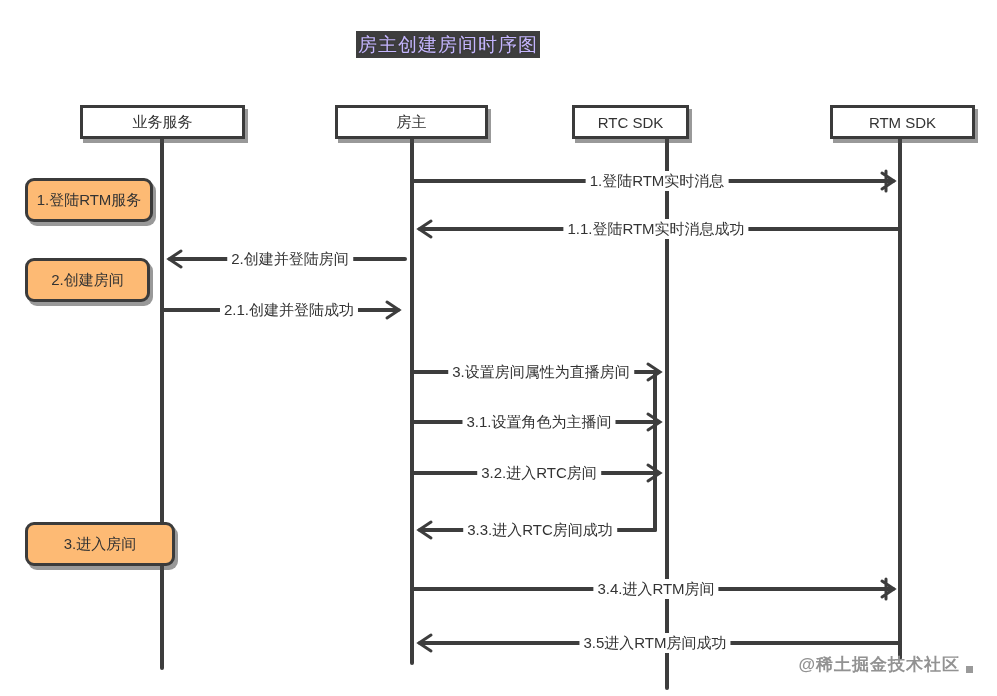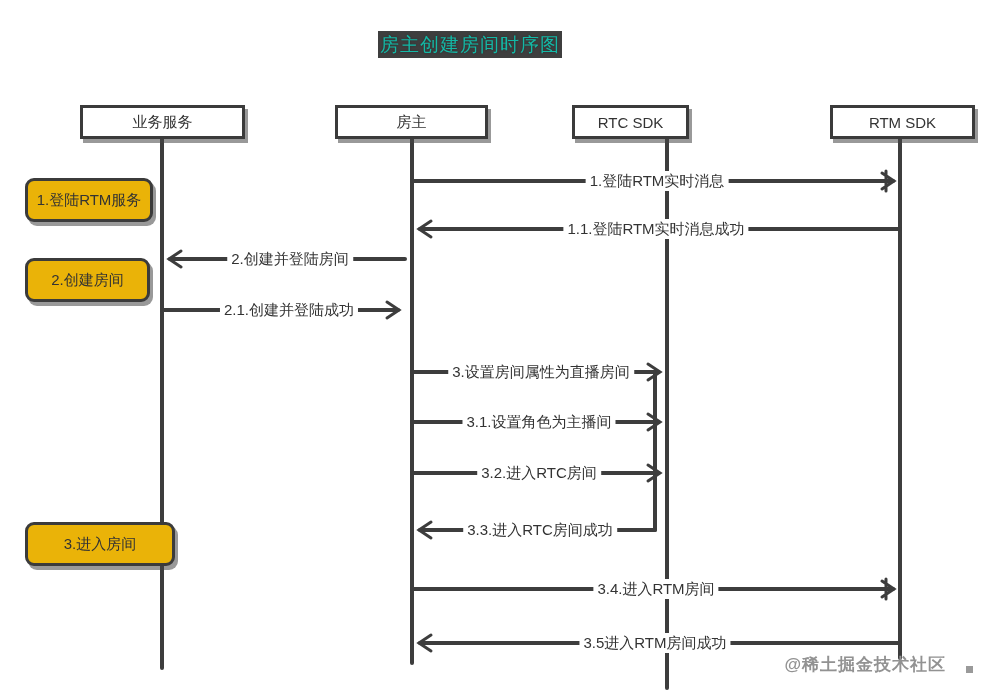--- a/index.html
+++ b/index.html
@@ -3,46 +3,46 @@
 <meta charset="utf-8">
 <style>
   html,body { margin:0; padding:0; background:#ffffff; }
   body { font-family:"Liberation Sans","DejaVu Sans",sans-serif; }
   .stage {
     position:relative; width:997px; height:696px;
     background:#ffffff; overflow:hidden;
   }
   .lines-svg { position:absolute; left:0; top:0; }
   .title-bar {
-    position:absolute; left:378px; top:31px; width:184px; height:27px;
-    background:#3e3e3e; color:#14b8a6; font-size:19px; letter-spacing:1px;
+    position:absolute; left:356px; top:31px; width:184px; height:27px;
+    background:#3e3e3e; color:#c4b5fd; font-size:19px; letter-spacing:1px;
     display:flex; align-items:center; justify-content:center;
     text-shadow:0 0 2px #2a2a2a;
   }
   .actor-box {
     position:absolute; box-sizing:border-box; height:34px; top:105px;
     border:3px solid #3b3b3b; background:#ffffff; color:#333333;
     display:flex; align-items:center; justify-content:center;
     font-size:15px; box-shadow:3px 4px 0 rgba(70,70,70,0.55);
   }
   .step-box {
     position:absolute; box-sizing:border-box; height:44px; left:25px;
-    border:3px solid #3b3b3b; border-radius:9px; background:#eab308;
+    border:3px solid #3b3b3b; border-radius:9px; background:#fdba74;
     color:#333333; display:flex; align-items:center; justify-content:center;
     font-size:15px; box-shadow:3px 4px 0 rgba(70,70,70,0.55);
   }
   .msg-label {
     position:absolute; transform:translate(-50%,-50%);
     background:#ffffff; color:#333333; font-size:15px;
     padding:1px 4px; white-space:nowrap; line-height:18px;
   }
   .watermark {
     position:absolute; top:653px; right:24px; color:#929292;
     font-size:17px; font-weight:bold; letter-spacing:1px;
-    display:flex; align-items:center; gap:20px;
+    display:flex; align-items:center; gap:6px;
   }
   .watermark-dot { width:7px; height:7px; background:#9a9a9a; margin-top:10px; }
 </style>
 </head>
 <body>
 
 <div class="stage">
 
   <svg class="lines-svg" width="997" height="696" viewBox="0 0 997 696">
     <g stroke="#3d3d3d" stroke-width="4" stroke-linecap="round" fill="none">

